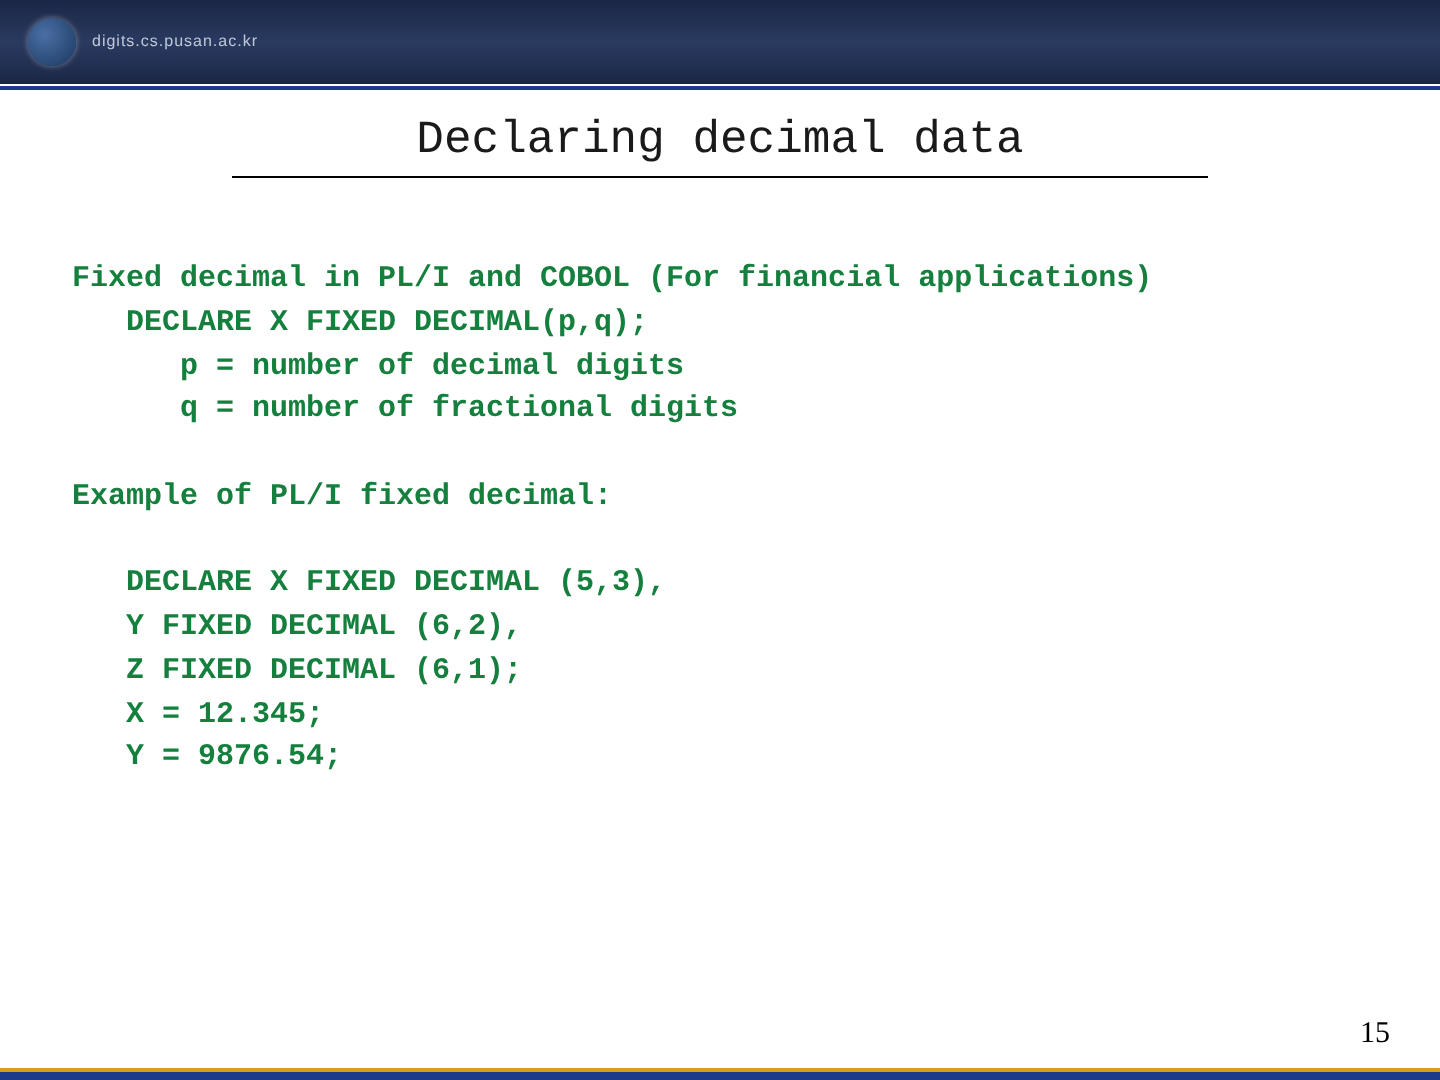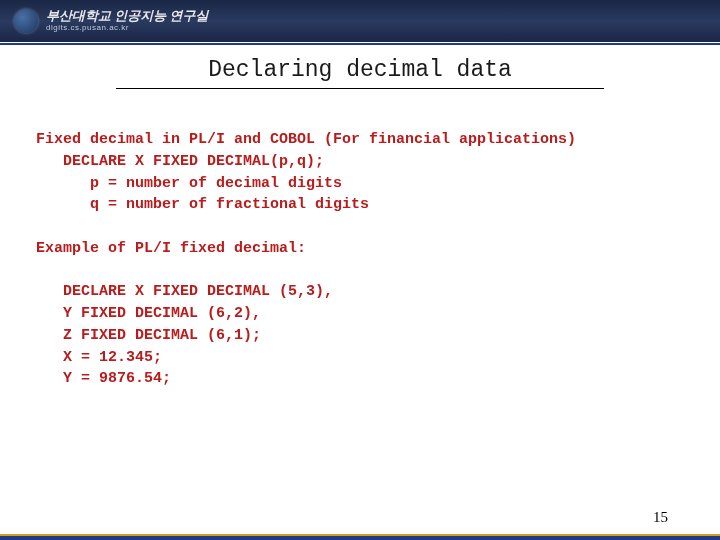--- a/index.html
+++ b/index.html
@@ -73,53 +73,52 @@
     font-size: 23px;
     color: #1a1a1a;
     border-bottom: 1px solid #000;
     padding-bottom: 5px;
     margin: 0 80px 40px 80px;
   }
   .body-text {
     font-family: "Courier New", monospace;
     font-size: 15px;
     font-weight: bold;
-    color: #b91c1c;
+    color: #15803d;
     line-height: 1.45;
     white-space: pre;
   }
   .footer {
     position: absolute;
     bottom: 0;
     left: 0;
     width: 100%;
   }
   .page-num {
     position: absolute;
-    right: 52px;
+    right: 25px;
     bottom: 14px;
     font-family: "Times New Roman", serif;
     font-size: 15px;
     color: #000;
   }
   .footer-stripe {
     width: 100%;
     height: 6px;
     background: #1e3a8a;
     border-top: 2px solid #d4a017;
   }
 </style>
 </head>
 <body>
 
 <div class="header">
   <div class="header-left">
     <div class="logo-circle"></div>
     <div class="header-title">
-      <span class="header-title-main">부산대학교 인공지능 연구실</span>
       <span class="header-title-sub">digits.cs.pusan.ac.kr</span>
     </div>
   </div>
 </div>
 <div class="header-stripe"></div>
 
 <div class="content">
   <div class="slide-title">Declaring decimal data</div>
 
   <div class="body-text"><span>Fixed decimal in PL/I and COBOL (For financial applications)</span>

